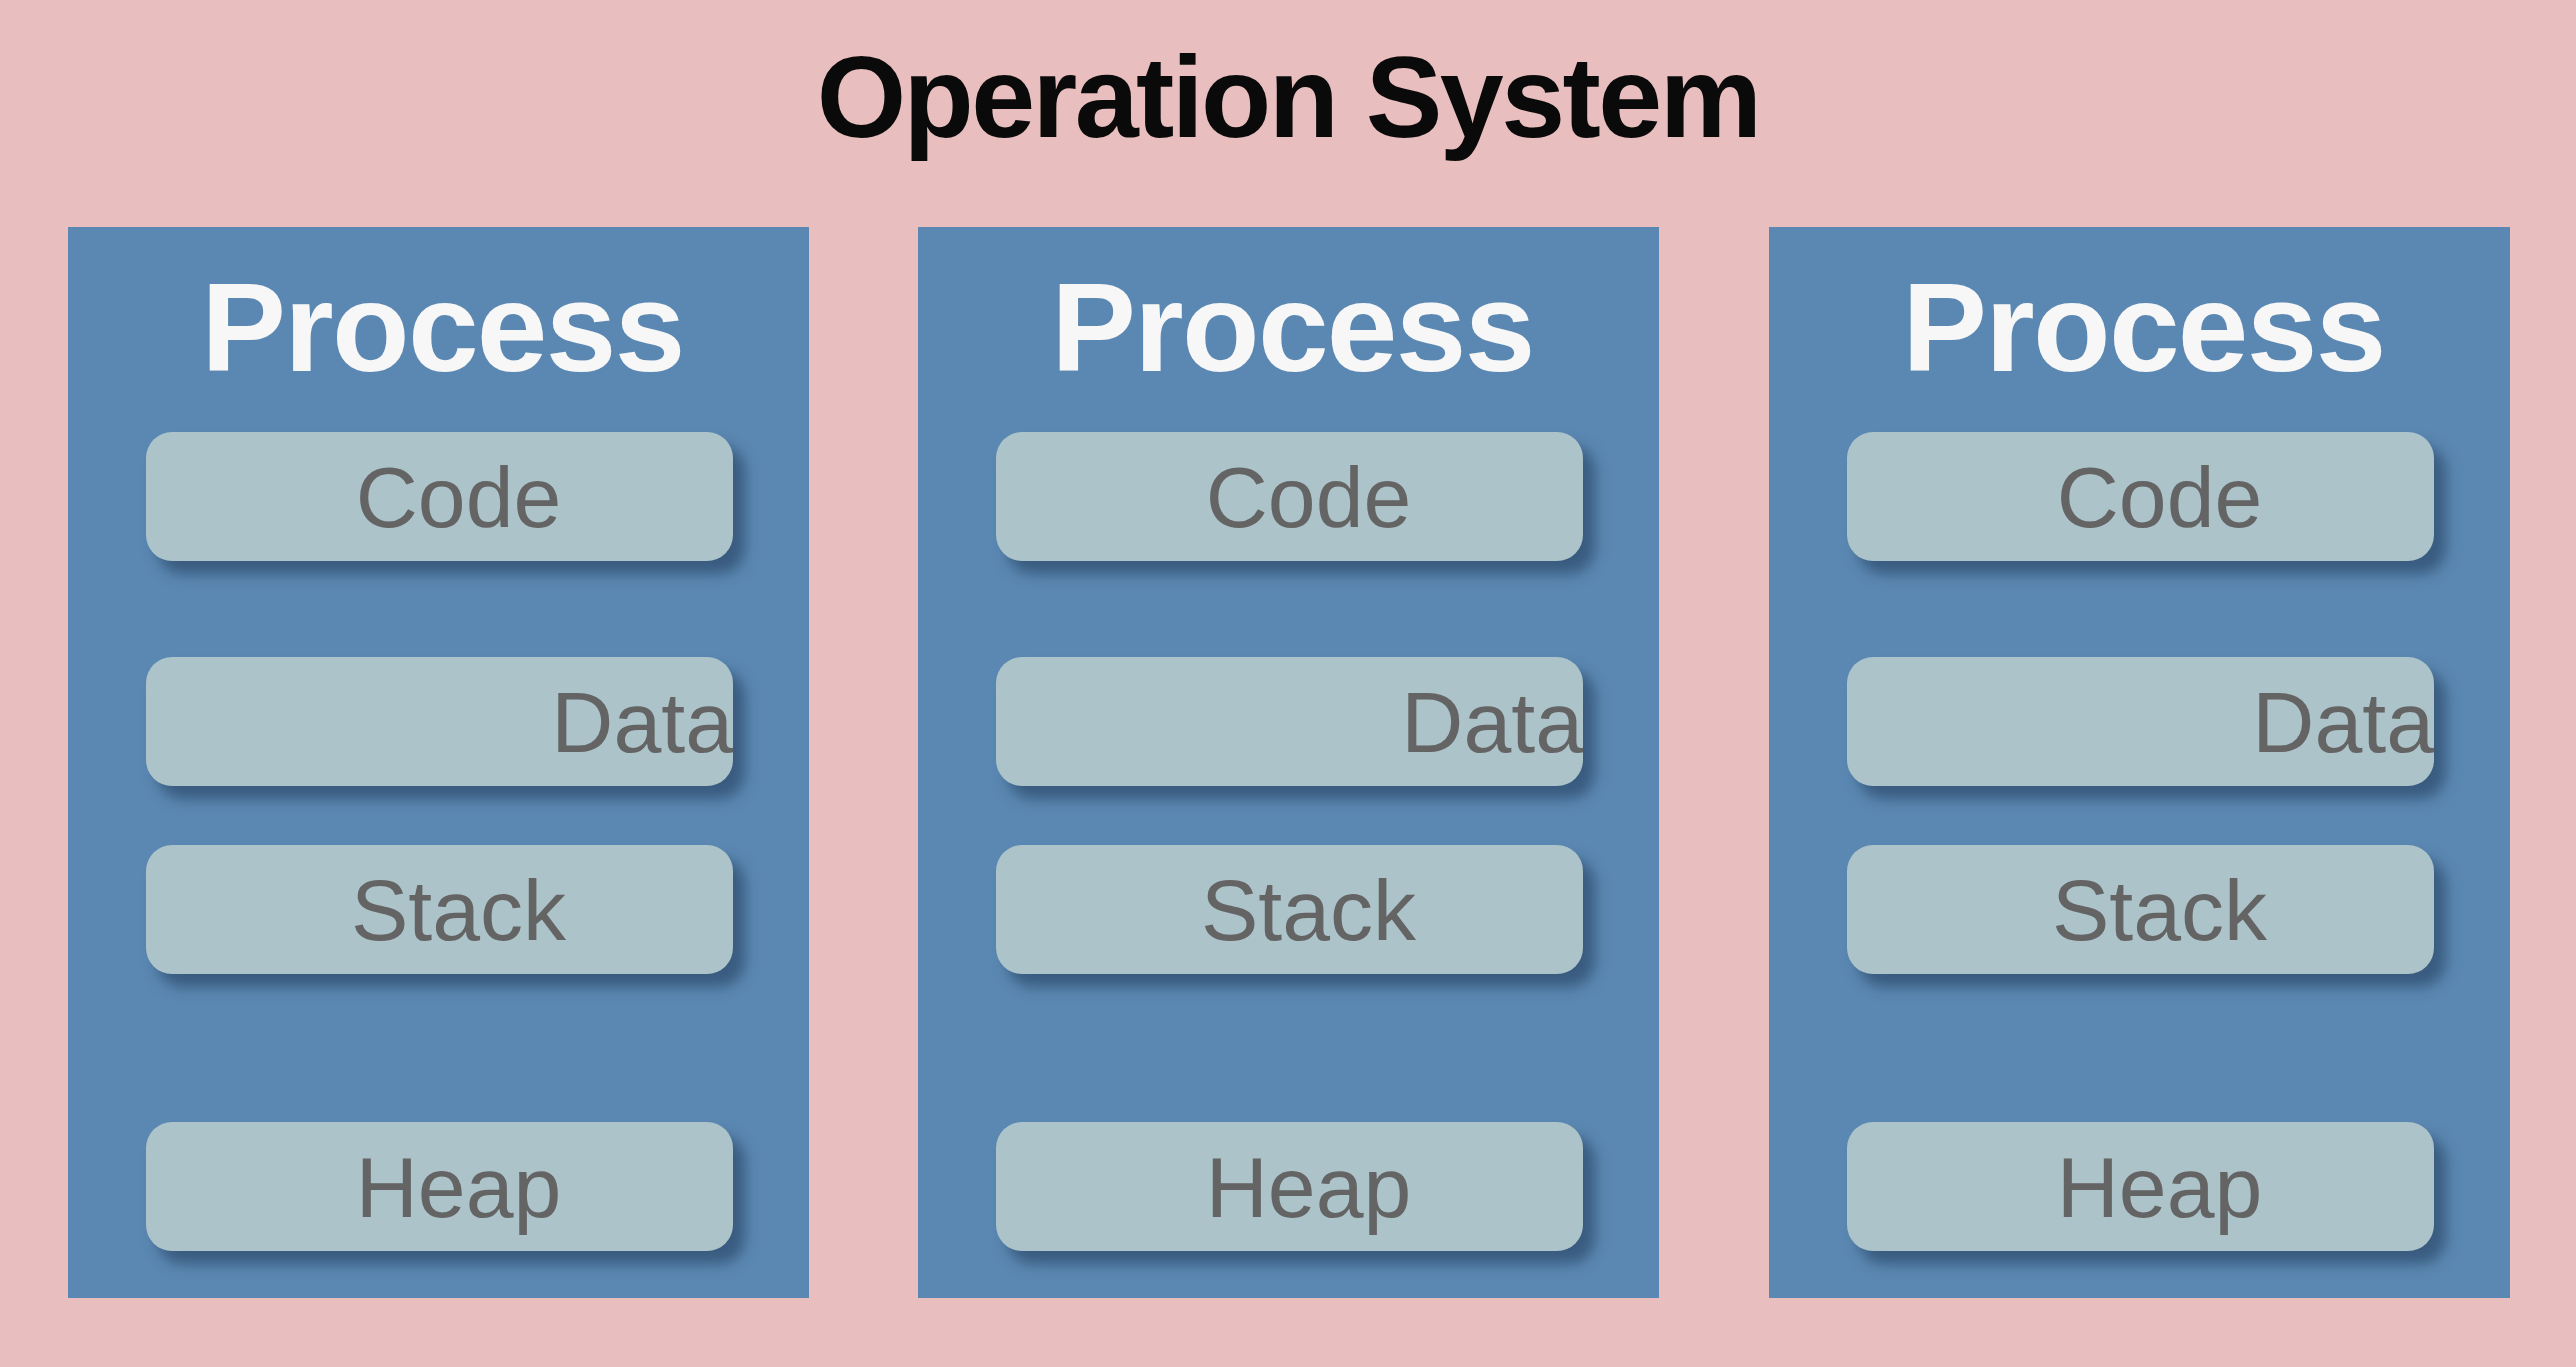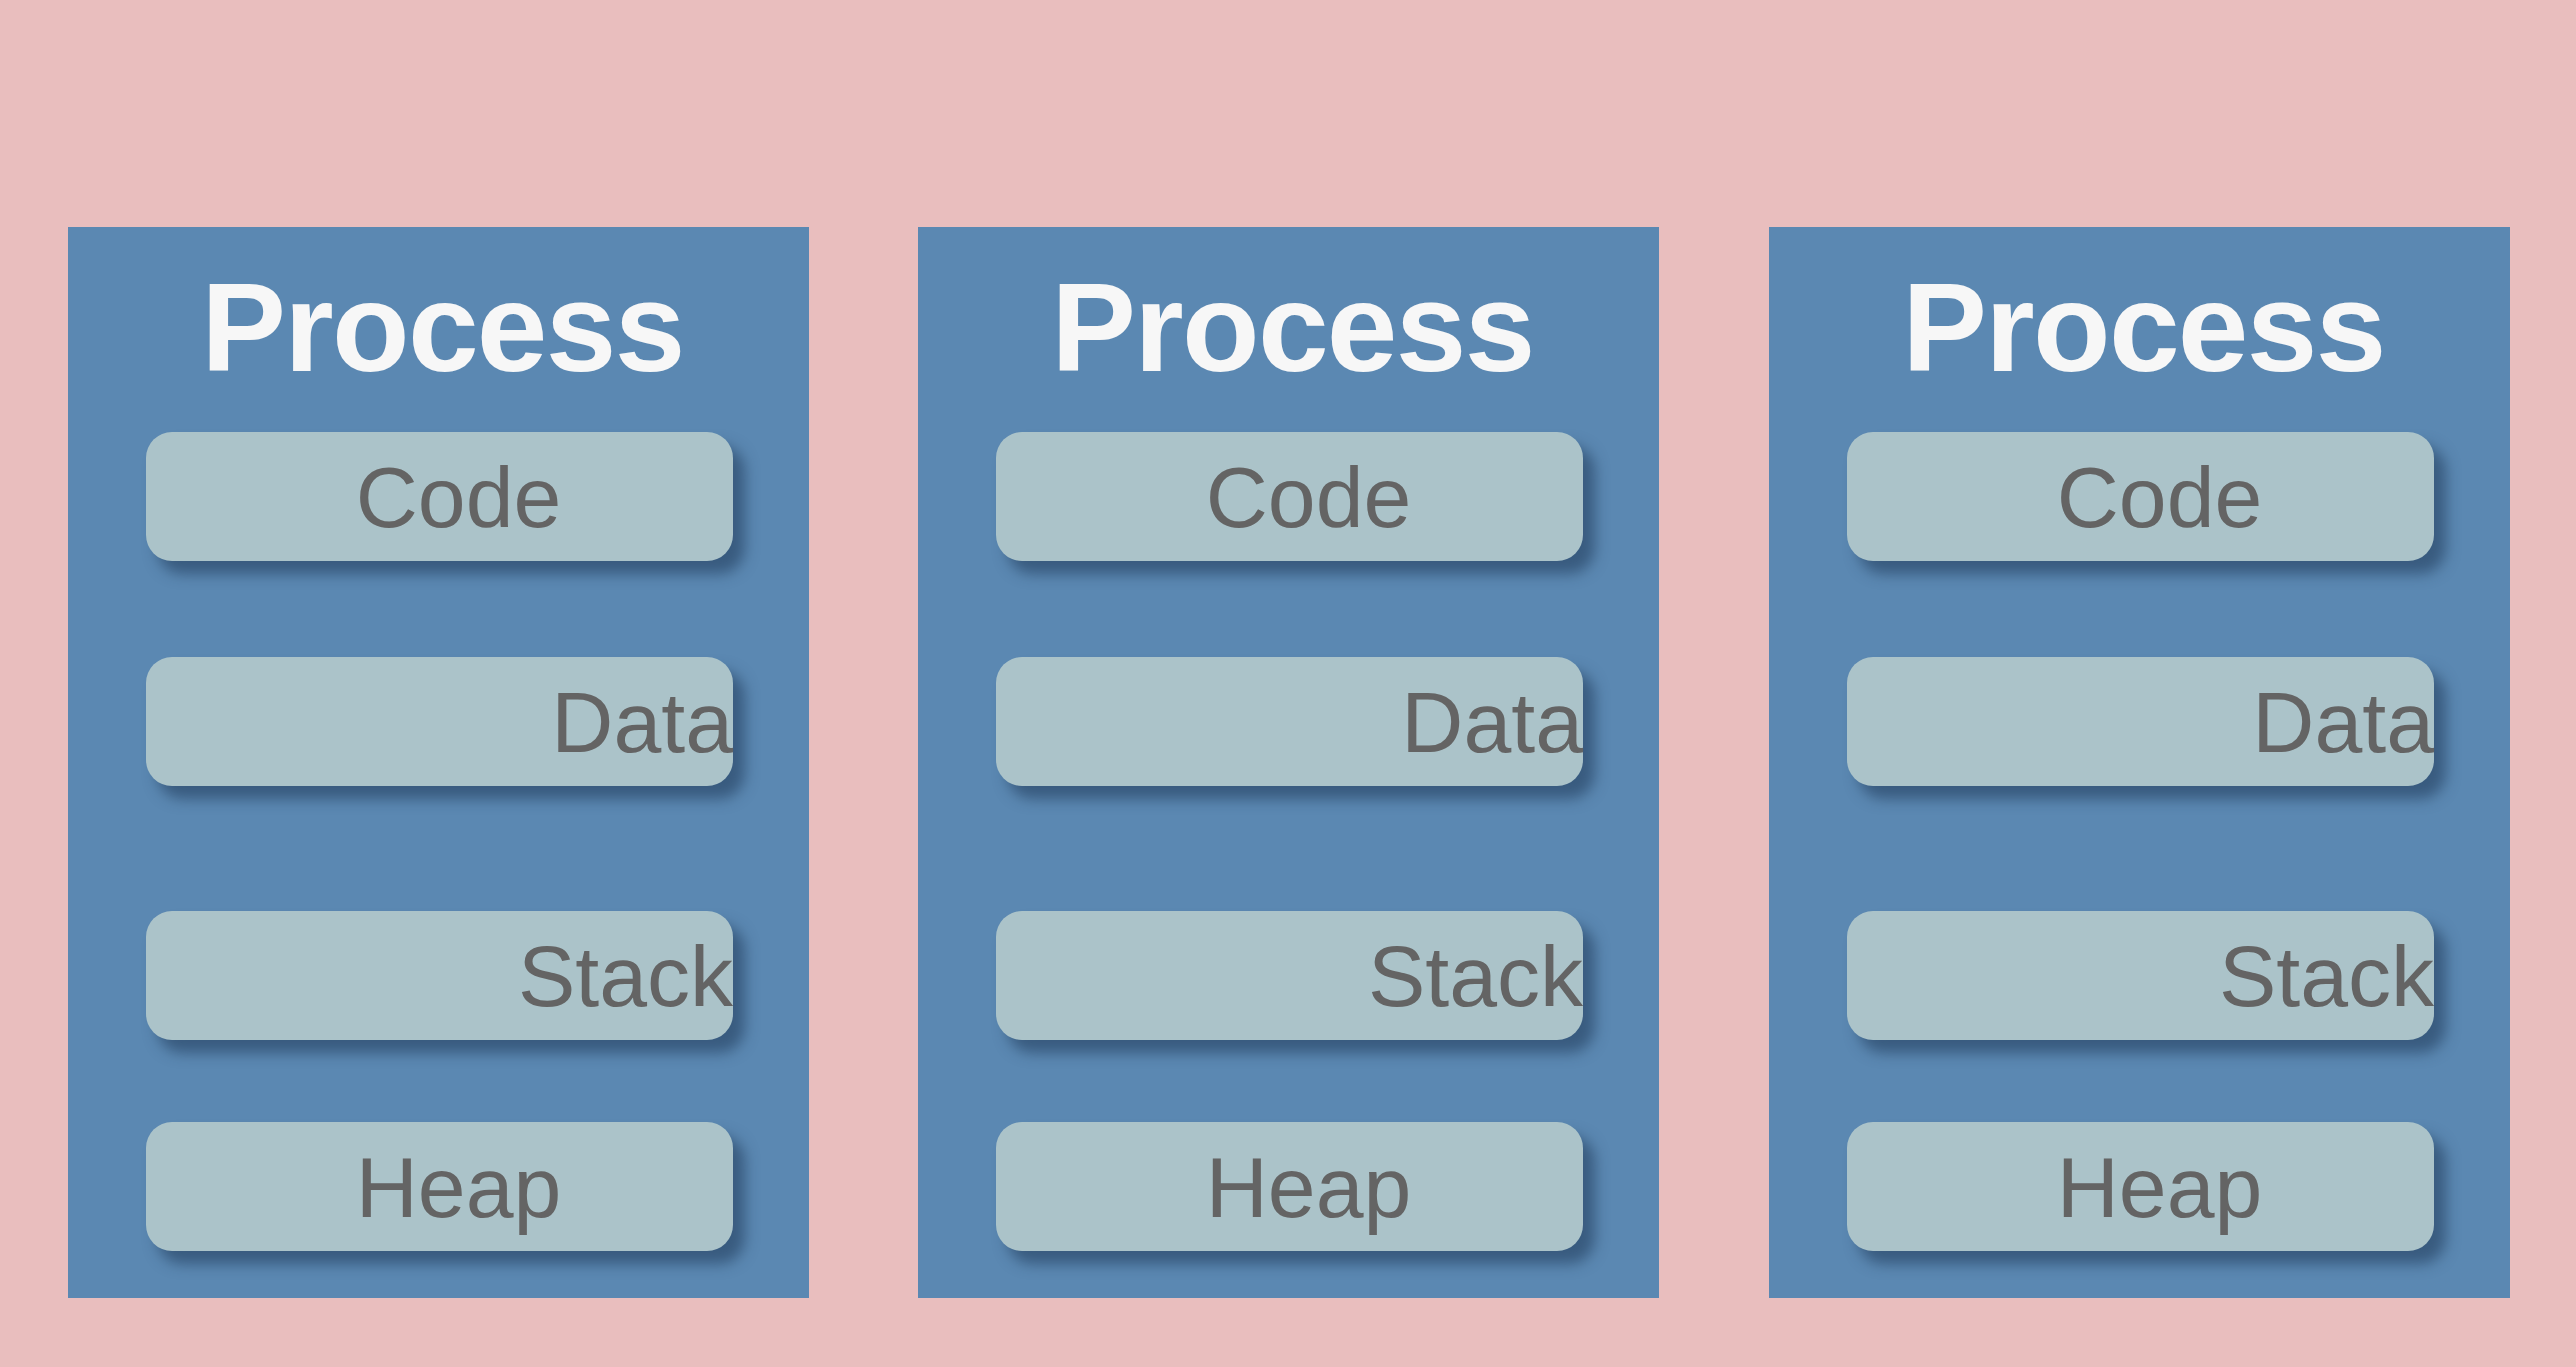--- a/index.html
+++ b/index.html
@@ -49,28 +49,29 @@
     box-shadow:11.2px 13px 13.8px var(--shadow);
     display:flex;align-items:center;justify-content:center;
   }
   .seg span{
     font-weight:400;font-size:86px;line-height:1;
     color:var(--box-text);
     margin-left:38px;
   }
   .seg-1{top:205px;}
   .seg-2{top:430px;justify-content:flex-end;}
-  .seg-3{top:684px;justify-content:flex-end;}
+  .seg-3{top:618px;}
   .seg-4{top:895px;}
 </style>
 </head>
 <body>
 
 <div class="canvas">
 
+  <h1 class="diagram-title">Operation System</h1>
 
   <section class="panel panel-1">
     <h2 class="process-title">Process</h2>
     <div class="seg seg-1">
       <span>Code</span>
     </div>
     <div class="seg seg-2">
       <span>Data</span>
     </div>
     <div class="seg seg-3">

